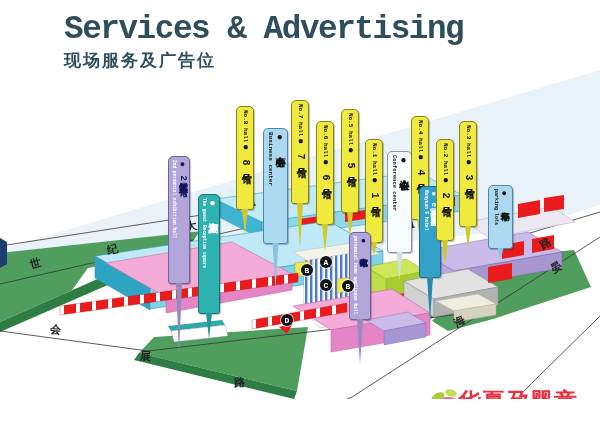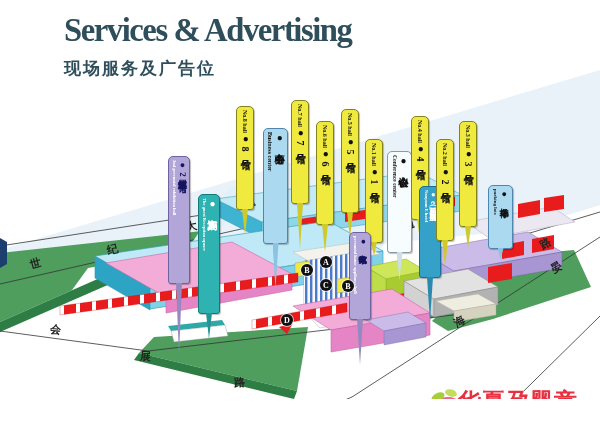--- a/index.html
+++ b/index.html
@@ -1,24 +1,24 @@
 <!DOCTYPE html>
 <html><head>
 <meta charset="utf-8">
 <style>
   html,body{margin:0;padding:0;background:#fff;}
   .stage{position:relative;width:600px;height:399px;background:#fff;overflow:hidden;
-         font-family:Liberation Serif, serif;}
+         font-family:Liberation Mono, monospace;}
   .stage svg.map{position:absolute;left:0;top:0;z-index:1;}
 
   
   .title-block{position:absolute;left:64px;top:12px;z-index:8;color:#2f4e5c;}
   .title-en{font-size:34px;font-weight:bold;letter-spacing:-1.5px;line-height:1.05;
             transform:scaleX(.96);transform-origin:left;}
-  .title-zh{font-size:17px;font-weight:bold;letter-spacing:2px;margin-top:9px;}
+  .title-zh{font-size:17px;font-weight:bold;letter-spacing:2px;margin-top:1px;}
 
   
   .pin{position:absolute;box-sizing:border-box;display:flex;flex-direction:row;
        align-items:flex-start;justify-content:center;gap:1px;
        border:1px solid #666;border-radius:5px 5px 3px 3px;z-index:5;
        padding:3px 1px;overflow:hidden;box-shadow:1px 1px 1px rgba(0,0,0,.25);}
   .v{writing-mode:vertical-rl;text-orientation:mixed;line-height:1.04;display:block;}
   .en{font-size:6px;font-weight:bold;}
   .zh{font-size:10px;font-weight:bold;letter-spacing:0;}
   .tail{position:absolute;top:100%;left:50%;width:6px;transform:translateX(-50%);

